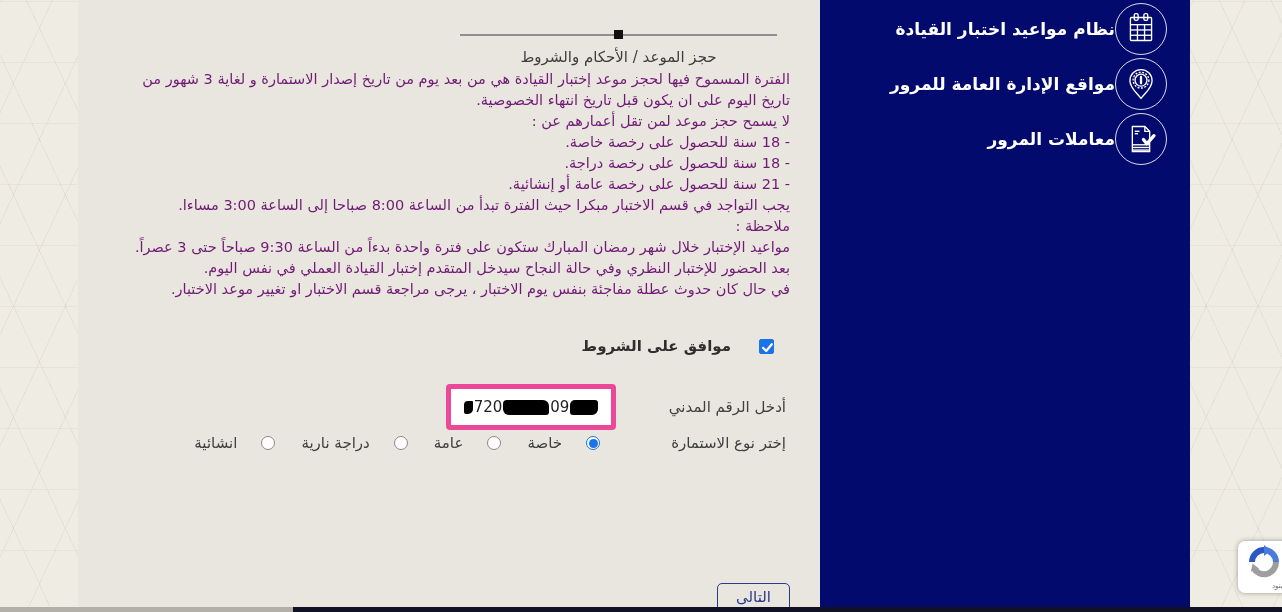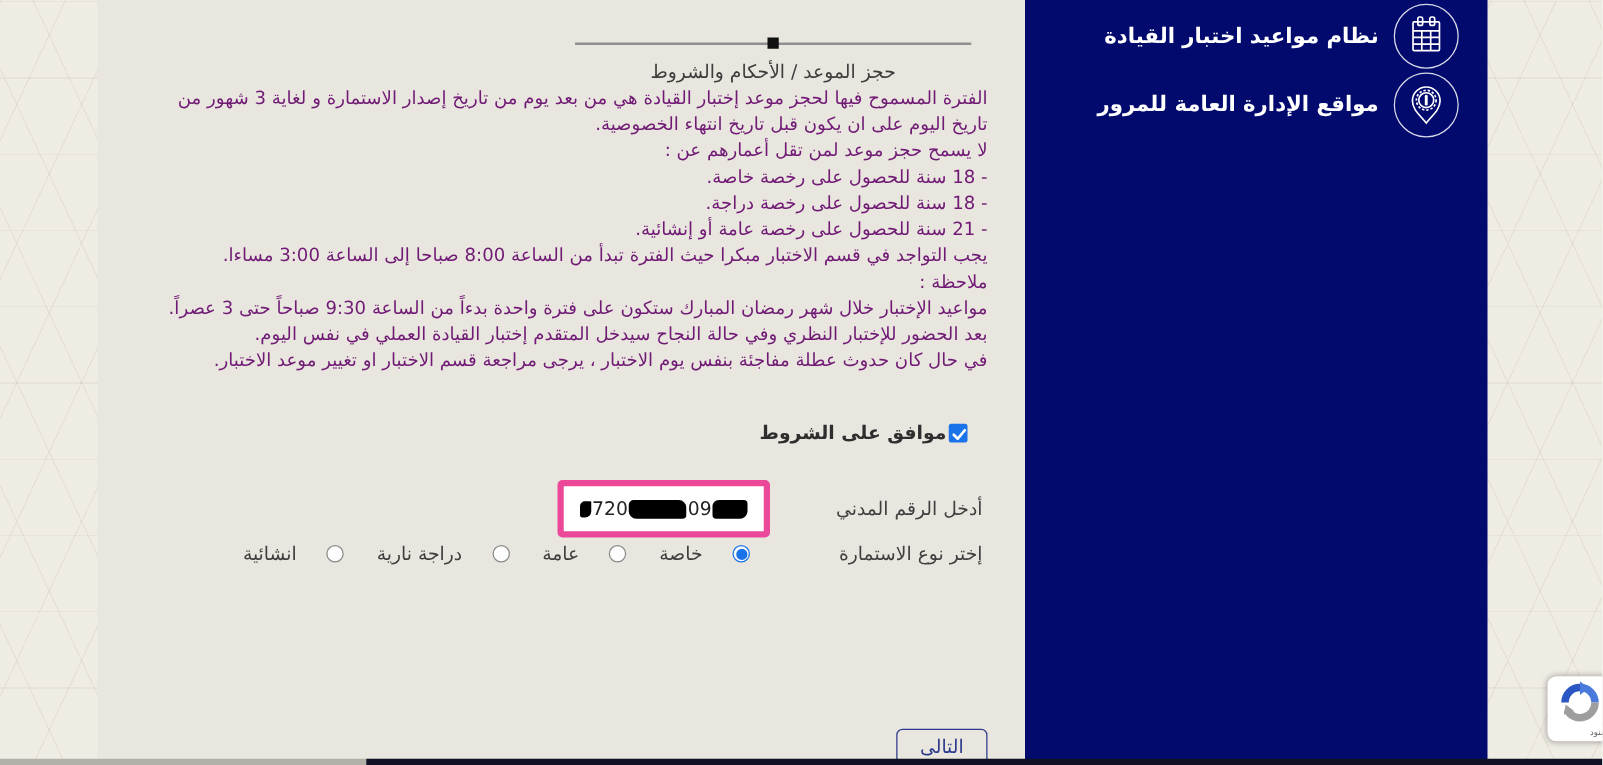--- a/index.html
+++ b/index.html
@@ -22,21 +22,21 @@
   .step-slider .thumb{
     position:absolute;top:-4px;left:calc(50% - 5px);width:9px;height:9px;background:#111;
   }
   .terms{
     position:absolute;top:69px;right:30px;left:20px;
     direction:rtl;text-align:right;font-size:14.5px;line-height:21px;color:#701a75;
   }
   
   .agree-row{
     position:absolute;top:337px;right:46px;
-    display:flex;direction:rtl;align-items:center;gap:2px;
+    display:flex;direction:rtl;align-items:center;gap:28px;
     font-size:15px;font-weight:700;color:#2e2e2e;
   }
   .checkbox{
     position:relative;width:15px;height:15px;border:1.5px solid #777;border-radius:2px;
     background:#fff;box-sizing:border-box;cursor:pointer;flex:0 0 auto;
   }
   .checkbox .check{display:none;position:absolute;left:0;top:0;}
   .checkbox.checked{background:#1a73e8;border-color:#1a73e8;}
   .checkbox.checked .check{display:block;}
   .form-row{
@@ -67,21 +67,21 @@
   .radio-label{font-size:15px;color:#3f3f3f;white-space:nowrap;}
   .next-button{
     position:absolute;top:583px;right:30px;width:73px;height:38px;
     border:1px solid #2b3a8c;border-radius:5px;background:transparent;
     color:#2b3a8c;font-size:15px;font-family:inherit;cursor:pointer;direction:rtl;
     padding:0 0 10px 0;
   }
   
   .sidebar{position:absolute;left:820px;top:0;width:370px;height:612px;background:#020a6e;padding-top:1px;box-sizing:border-box;}
   .side-item{
-    display:flex;direction:rtl;align-items:center;gap:12px;height:55px;
+    display:flex;direction:rtl;align-items:center;height:55px;
     padding-right:23px;color:#fff;font-size:17px;font-weight:600;cursor:pointer;
   }
   .icon-circle{
     width:52px;height:52px;border-radius:50%;border:1px solid rgba(255,255,255,0.85);
     display:flex;align-items:center;justify-content:center;flex:0 0 auto;box-sizing:border-box;
   }
   .side-label{white-space:nowrap;}
   
   .bottom-bar-left{position:absolute;left:0;bottom:0;width:293px;height:5px;background:#b3b0aa;z-index:8;}
   .bottom-bar-right{position:absolute;left:293px;bottom:0;width:989px;height:5px;background:#111126;z-index:8;}
@@ -206,20 +206,35 @@
         <svg width="52" height="52" viewBox="0 0 52 52" fill="none" stroke="#fff" stroke-width="1.4">
           <path d="M26 41 C21 34.5 14.5 30 14.5 22.5 A11.5 11.5 0 1 1 37.5 22.5 C37.5 30 31 34.5 26 41 Z"></path>
           <circle cx="26" cy="22" r="6.2"></circle>
           <circle cx="26" cy="22" r="8.2" stroke-dasharray="2 1.6"></circle>
           <rect x="24.8" y="17.5" width="2.4" height="9" rx="1.2" fill="#fff" stroke="none"></rect>
         </svg>
       </span>
       <span class="side-label">مواقع الإدارة العامة للمرور</span>
     </div>
 
+    <div class="side-item">
+      <span class="icon-circle">
+        <svg width="52" height="52" viewBox="0 0 52 52" fill="none" stroke="#fff" stroke-width="1.4">
+          <path d="M17 13 h13 l5 5 v21 h-18 z"></path>
+          <path d="M30 13 v5 h5"></path>
+          <line x1="19.5" y1="18" x2="24.5" y2="18"></line>
+          <line x1="19.5" y1="20.5" x2="23" y2="20.5"></line>
+          <line x1="17" y1="32" x2="35" y2="32"></line>
+          <line x1="17" y1="34.8" x2="35" y2="34.8"></line>
+          <line x1="17" y1="37.5" x2="35" y2="37.5"></line>
+          <path d="M28.5 26.5 l3.5 4.5 l7.5 -8.5" stroke="#fff" stroke-width="3.4" stroke-linecap="round" stroke-linejoin="round"></path>
+        </svg>
+      </span>
+      <span class="side-label">معاملات المرور</span>
+    </div>
   </div>
 
   <div class="bottom-bar-left"></div>
   <div class="bottom-bar-right"></div>
 
   <div class="recaptcha">
     <svg class="recaptcha-logo" width="34" height="34" viewBox="0 0 34 34">
       <path d="M17 5 A12 12 0 0 1 29 17" fill="none" stroke="#4a7bdc" stroke-width="6"></path>
       <path d="M17 5 A12 12 0 0 0 5 17" fill="none" stroke="#2b57c4" stroke-width="6"></path>
       <path d="M29 17 A12 12 0 0 1 6.5 23" fill="none" stroke="#9e9e9e" stroke-width="6"></path>

